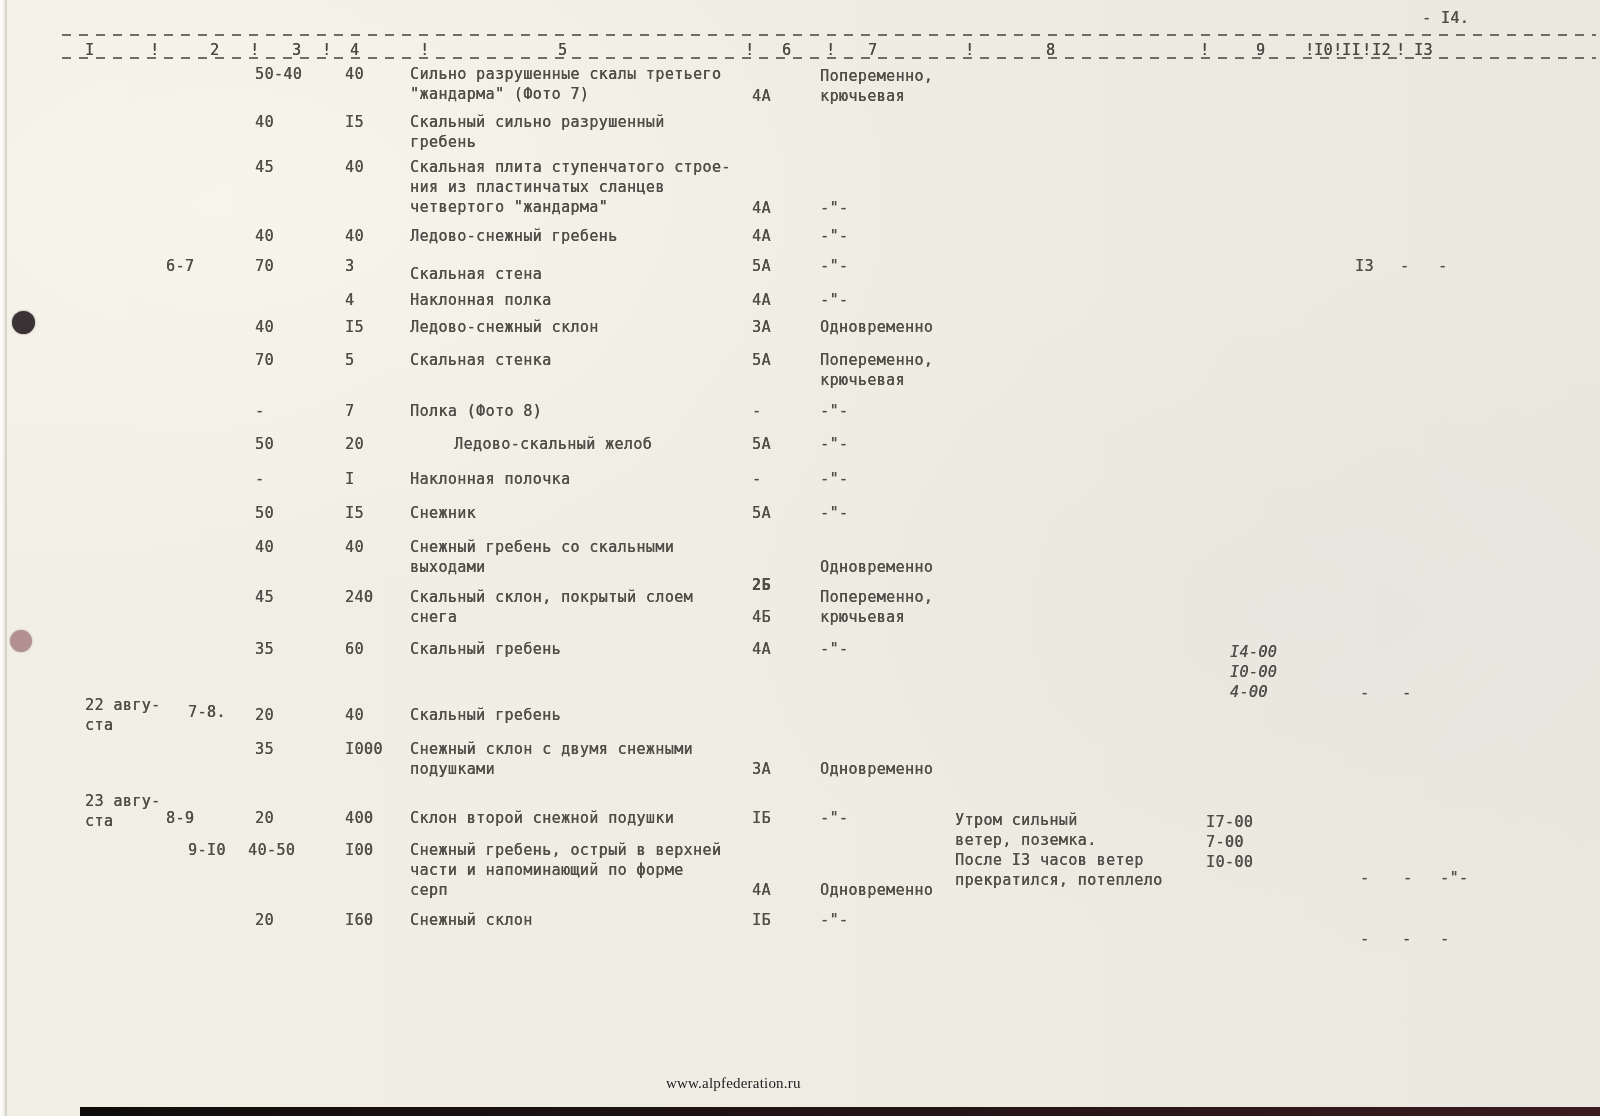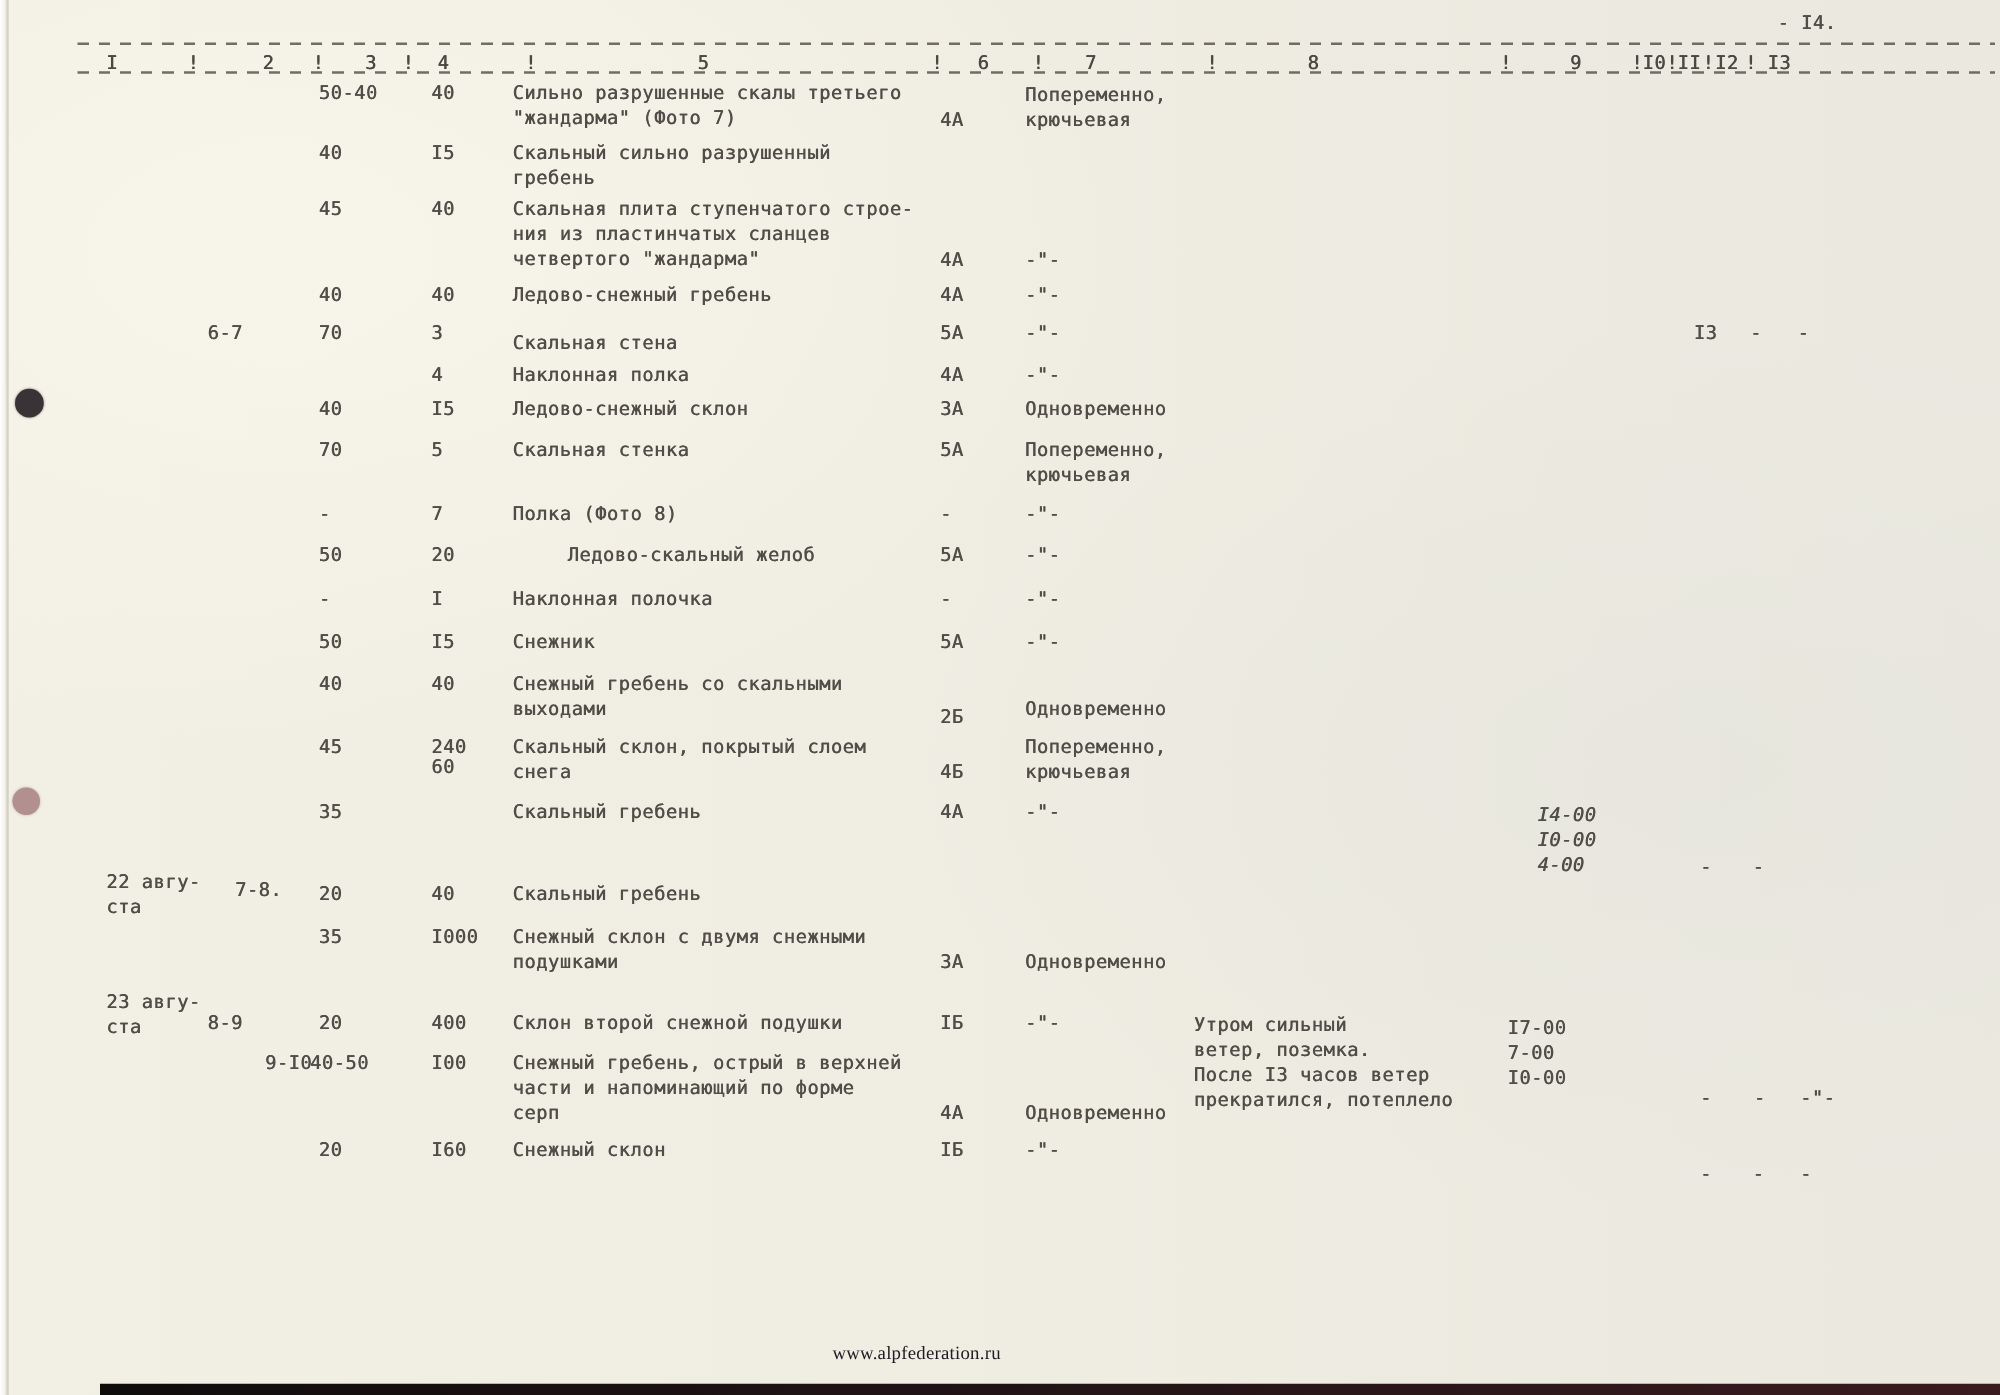--- a/index.html
+++ b/index.html
@@ -141,31 +141,31 @@
     <div class="t" style="left: 820px; top: 469px;">-"-</div>
     <div class="t" style="left: 255px; top: 503px;">50</div>
     <div class="t" style="left: 345px; top: 503px;">I5</div>
     <div class="t" style="left: 410px; top: 503px;">Снежник</div>
     <div class="t" style="left: 752px; top: 503px;">5А</div>
     <div class="t" style="left: 820px; top: 503px;">-"-</div>
     <div class="t" style="left: 255px; top: 537px;">40</div>
     <div class="t" style="left: 345px; top: 537px;">40</div>
     <div class="t" style="left: 410px; top: 537px;">Снежный гребень со скальными
 выходами</div>
-    <div class="t" style="left: 752px; top: 563px;">2Б</div>
+    <div class="t" style="left: 752px; top: 575px; font-weight: bold;">2Б</div>
     <div class="t" style="left: 820px; top: 557px;">Одновременно</div>
     <div class="t" style="left: 255px; top: 587px;">45</div>
     <div class="t" style="left: 345px; top: 587px;">240</div>
     <div class="t" style="left: 410px; top: 587px;">Скальный склон, покрытый слоем
 снега</div>
     <div class="t" style="left: 752px; top: 607px;">4Б</div>
     <div class="t" style="left: 820px; top: 587px;">Попеременно,
 крючьевая</div>
     <div class="t" style="left: 255px; top: 639px;">35</div>
-    <div class="t" style="left: 345px; top: 603px;">60</div>
+    <div class="t" style="left: 345px; top: 639px;">60</div>
     <div class="t" style="left: 410px; top: 639px;">Скальный гребень</div>
     <div class="t" style="left: 752px; top: 639px;">4А</div>
     <div class="t" style="left: 820px; top: 639px;">-"-</div>
     <div class="t" style="left: 1230px; top: 642px; font-style: italic;">I4-00
 I0-00
 4-00</div>
     <div class="t" style="left: 1360px; top: 683px;">-</div>
     <div class="t" style="left: 1402px; top: 683px;">-</div>
     <div class="t" style="left: 85px; top: 695px;">22 авгу-
 ста</div>
@@ -190,21 +190,21 @@
     <div class="t" style="left: 955px; top: 810px;">Утром сильный
 ветер, поземка.
 После I3 часов ветер
 прекратился, потеплело</div>
     <div class="t" style="left: 1206px; top: 812px;">I7-00
 7-00
 I0-00</div>
     <div class="t" style="left: 1360px; top: 868px;">-</div>
     <div class="t" style="left: 1403px; top: 868px;">-</div>
     <div class="t" style="left: 1440px; top: 868px;">-"-</div>
-    <div class="t" style="left: 188px; top: 840px; margin-left: 24px;">9-I0</div>
+    <div class="t" style="left: 188px; top: 840px;">9-I0</div>
     <div class="t" style="left: 248px; top: 840px;">40-50</div>
     <div class="t" style="left: 345px; top: 840px;">I00</div>
     <div class="t" style="left: 410px; top: 840px;">Снежный гребень, острый в верхней
 части и напоминающий по форме
 серп</div>
     <div class="t" style="left: 752px; top: 880px;">4А</div>
     <div class="t" style="left: 820px; top: 880px;">Одновременно</div>
     <div class="t" style="left: 255px; top: 910px;">20</div>
     <div class="t" style="left: 345px; top: 910px;">I60</div>
     <div class="t" style="left: 410px; top: 910px;">Снежный склон</div>

